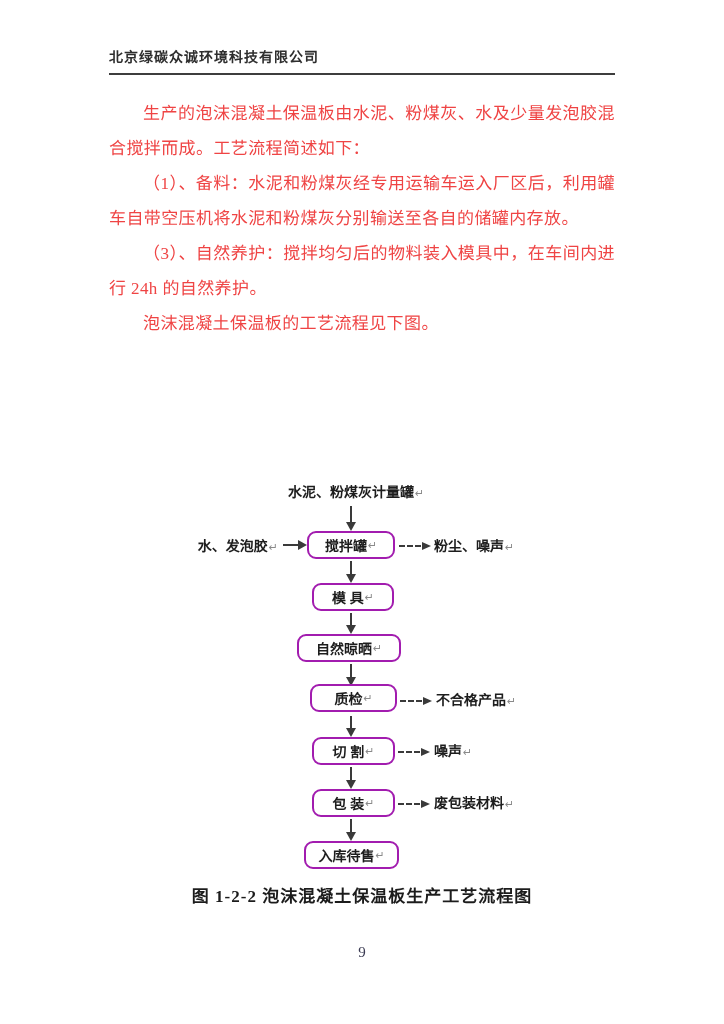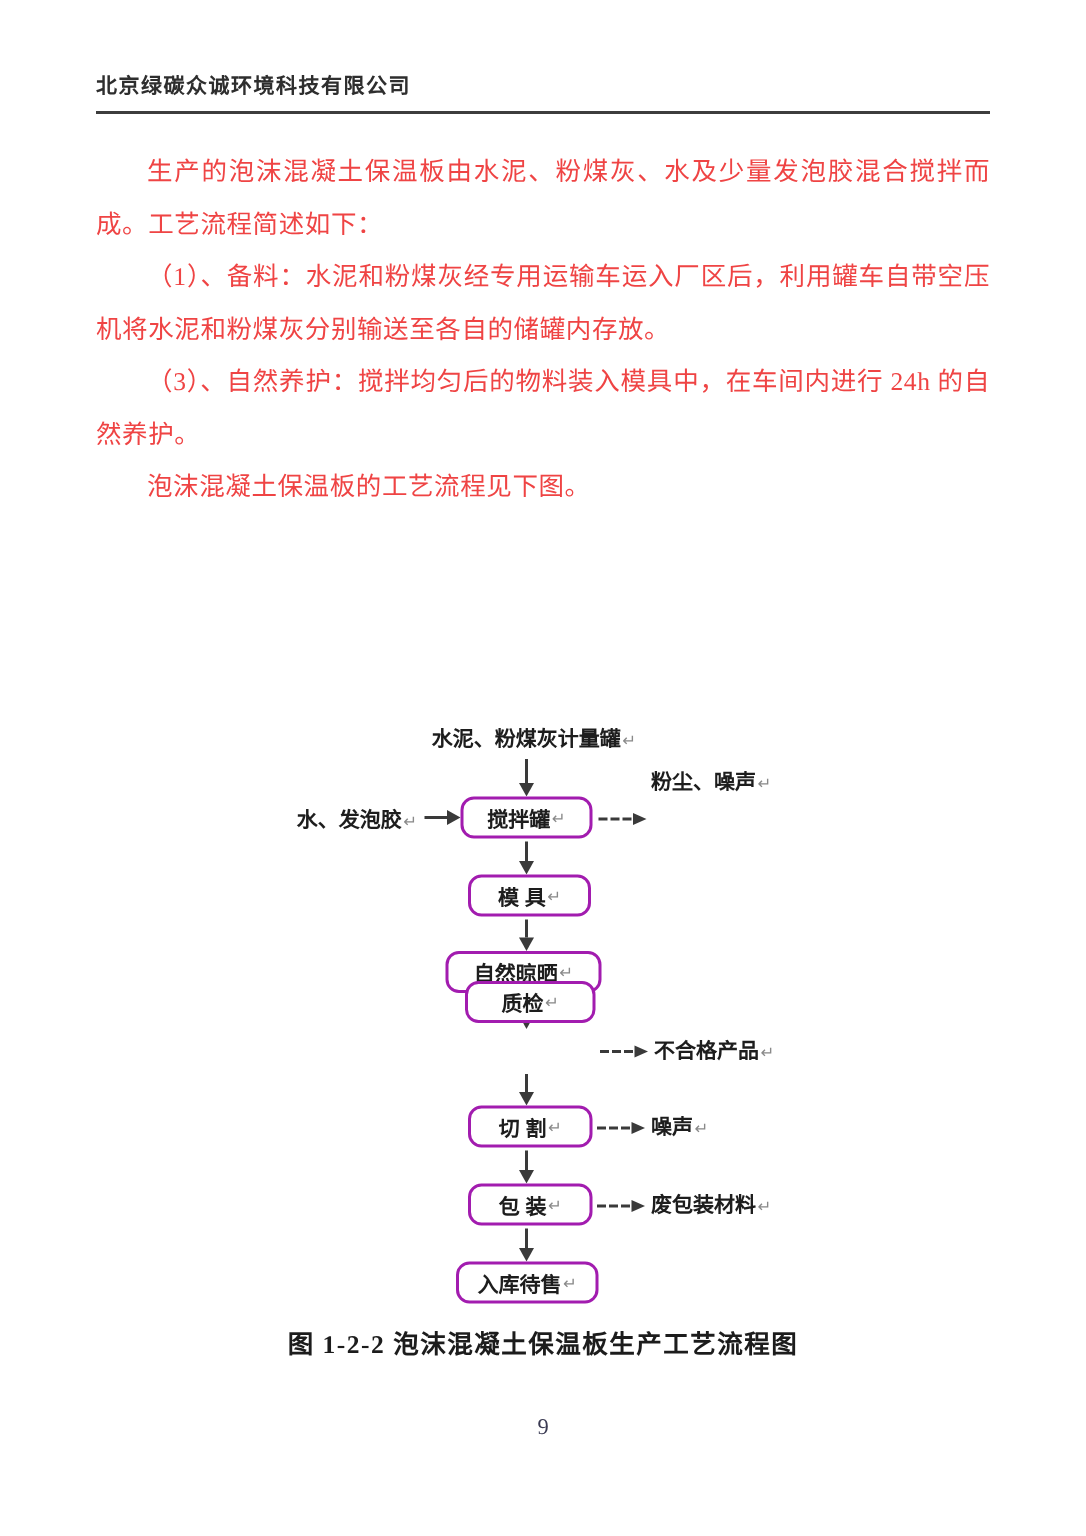--- a/index.html
+++ b/index.html
@@ -6,21 +6,21 @@
   html,body { background:#e8e8e8; }
   .page {
     position:relative;
     width:724px; height:1024px;
     margin:0 auto;
     background:#ffffff;
     font-family:"Liberation Serif","DejaVu Serif",serif;
     color:#262626;
     overflow:hidden;
   }
-  .content { padding:0 64px; }
+  .content { padding:0 109px; }
   .header {
     display:flex; justify-content:space-between; align-items:flex-end;
     padding:46px 0 7px 0;
     border-bottom:2px solid #3d3d3d;
     font-size:14px; font-weight:600; letter-spacing:1px;
     color:#2e2e2e;
   }
   .header .docnum { letter-spacing:0.3px; }
   .body-text { padding-top:21px; }
   .body-text p {
@@ -96,38 +96,38 @@
     <div class="fc-label" style="left:160px; top:537px; width:118px; text-align:right;">
       <span>水、发泡胶</span><span class="ret">↵</span>
     </div>
     <div class="h-arrow" style="left:283px; top:544px; width:15px;"></div>
 
     <div class="fc-box" style="left:307px; top:531px; width:88px;">
       <span>搅拌罐</span>
         <span class="ret">↵</span>
     </div>
     <div class="h-dash" style="left:399px; top:545px; width:22px;"></div>
-    <div class="fc-label" style="left:434px; top:512px;">
+    <div class="fc-label" style="left:434px; top:537px;">
       <span>粉尘、噪声</span><span class="ret">↵</span>
     </div>
     <div class="v-arrow" style="left:350px; top:561px; height:13px;"></div>
 
     <div class="fc-box" style="left:312px; top:583px; width:82px;">
       <span>模 具</span>
         <span class="ret">↵</span>
     </div>
     <div class="v-arrow" style="left:350px; top:613px; height:12px;"></div>
 
     <div class="fc-box" style="left:297px; top:634px; width:104px;">
       <span>自然晾晒</span>
         <span class="ret">↵</span>
     </div>
     <div class="v-arrow" style="left:350px; top:664px; height:13px;"></div>
 
-    <div class="fc-box" style="left:310px; top:654px; width:87px;">
+    <div class="fc-box" style="left:310px; top:684px; width:87px;">
       <span>质检</span>
         <span class="ret">↵</span>
     </div>
     <div class="h-dash" style="left:400px; top:700px; width:22px;"></div>
     <div class="fc-label" style="left:436px; top:691px;">
       <span>不合格产品</span><span class="ret">↵</span>
     </div>
     <div class="v-arrow" style="left:350px; top:716px; height:12px;"></div>
 
     <div class="fc-box" style="left:312px; top:737px; width:83px;">

